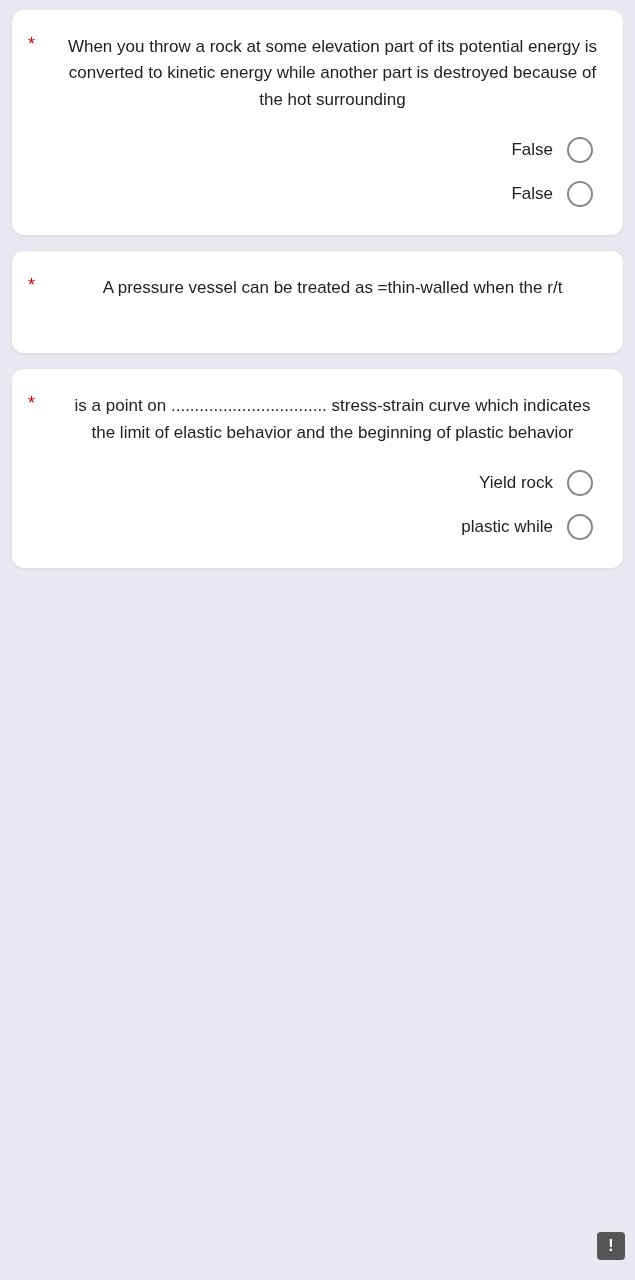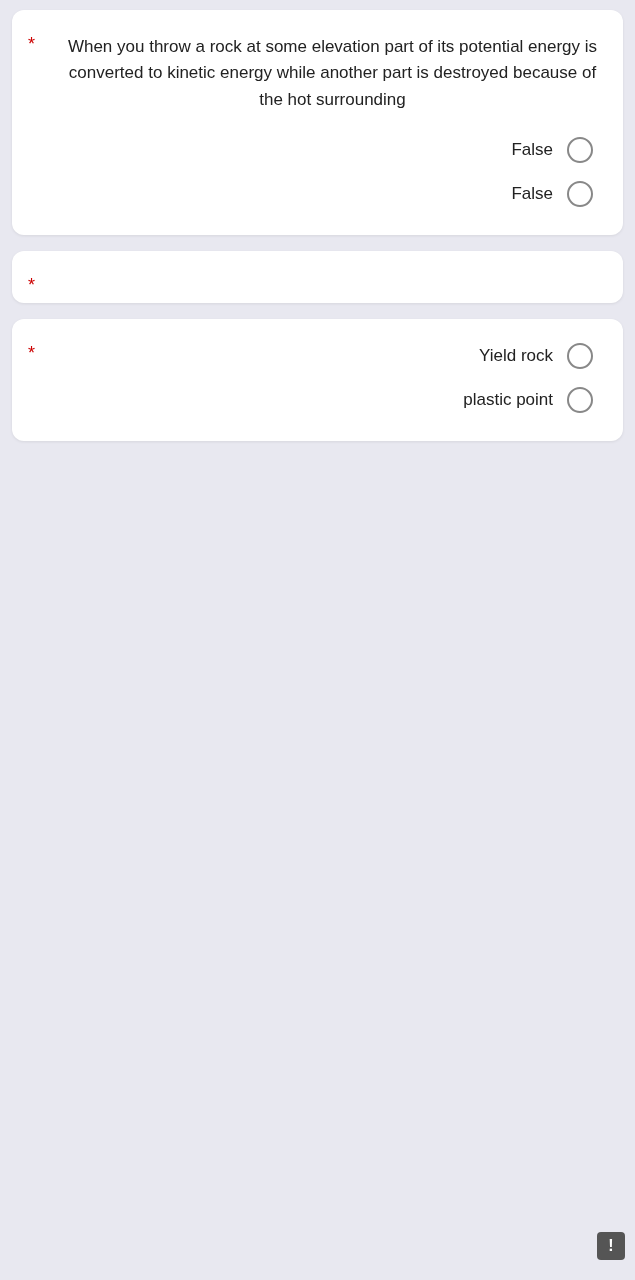--- a/index.html
+++ b/index.html
@@ -103,29 +103,31 @@
     </div>
     <div class="option-item">
       <span class="option-label">False</span>
       <div class="radio-circle"></div>
     </div>
   </div>
 </div>
 
 <div class="card">
   <span class="required-star">*</span>
+  <div class="question-text">A pressure vessel can be treated as =thin-walled when the r/t</div>
 </div>
 
 <div class="card">
   <span class="required-star">*</span>
+  <div class="question-text">is a point on ................................. stress-strain curve which indicates the limit of elastic behavior and the beginning of plastic behavior</div>
   <div class="options-list">
     <div class="option-item">
       <span class="option-label">Yield rock</span>
       <div class="radio-circle"></div>
     </div>
     <div class="option-item">
-      <span class="option-label">plastic point</span>
+      <span class="option-label">plastic while</span>
       <div class="radio-circle"></div>
     </div>
   </div>
 </div>
 
 <div class="feedback-icon">!</div>
 
 </body></html>

